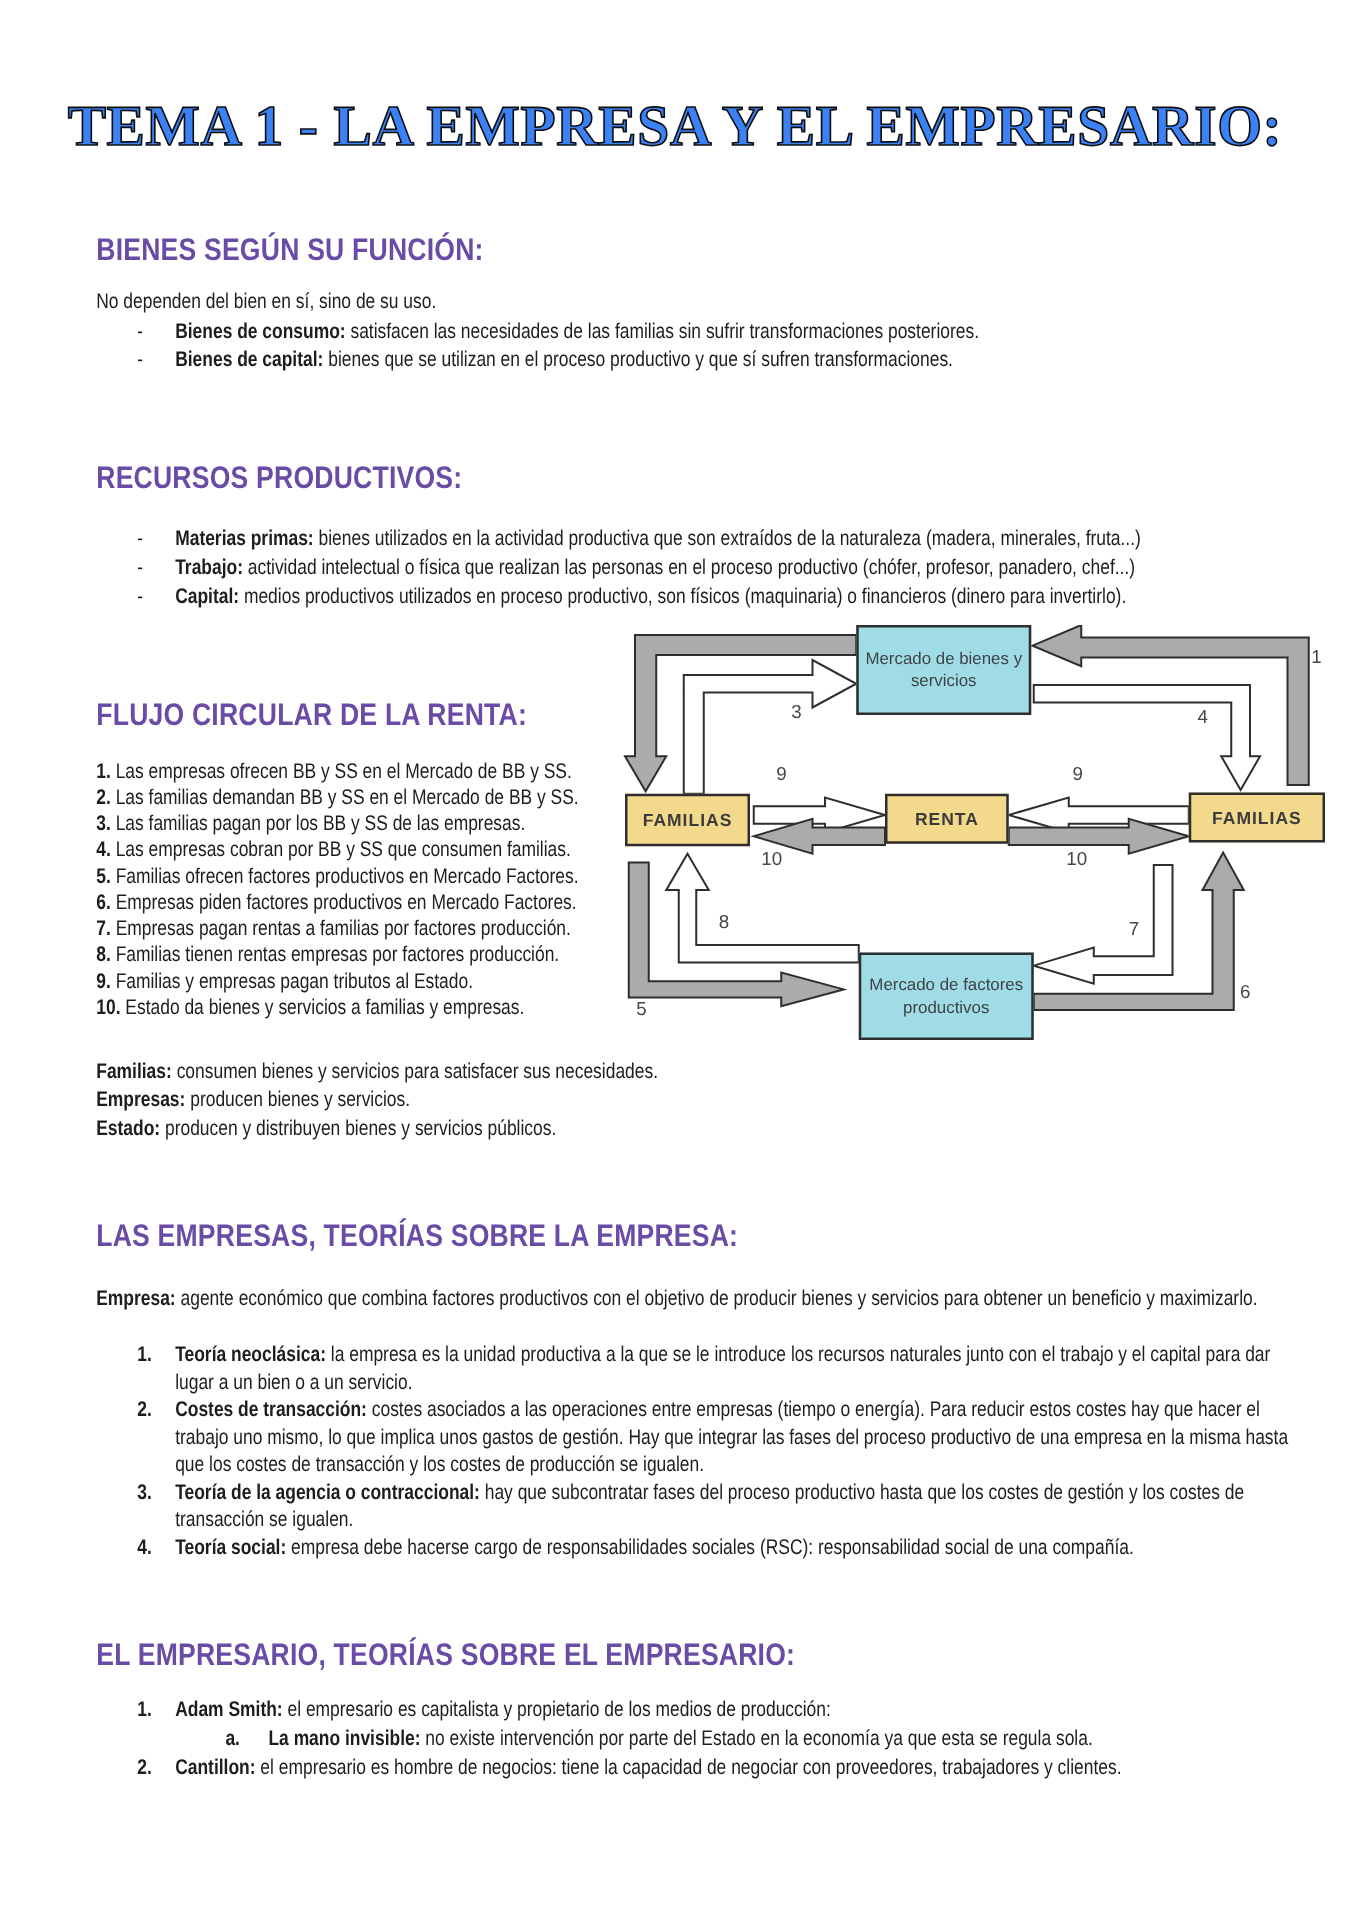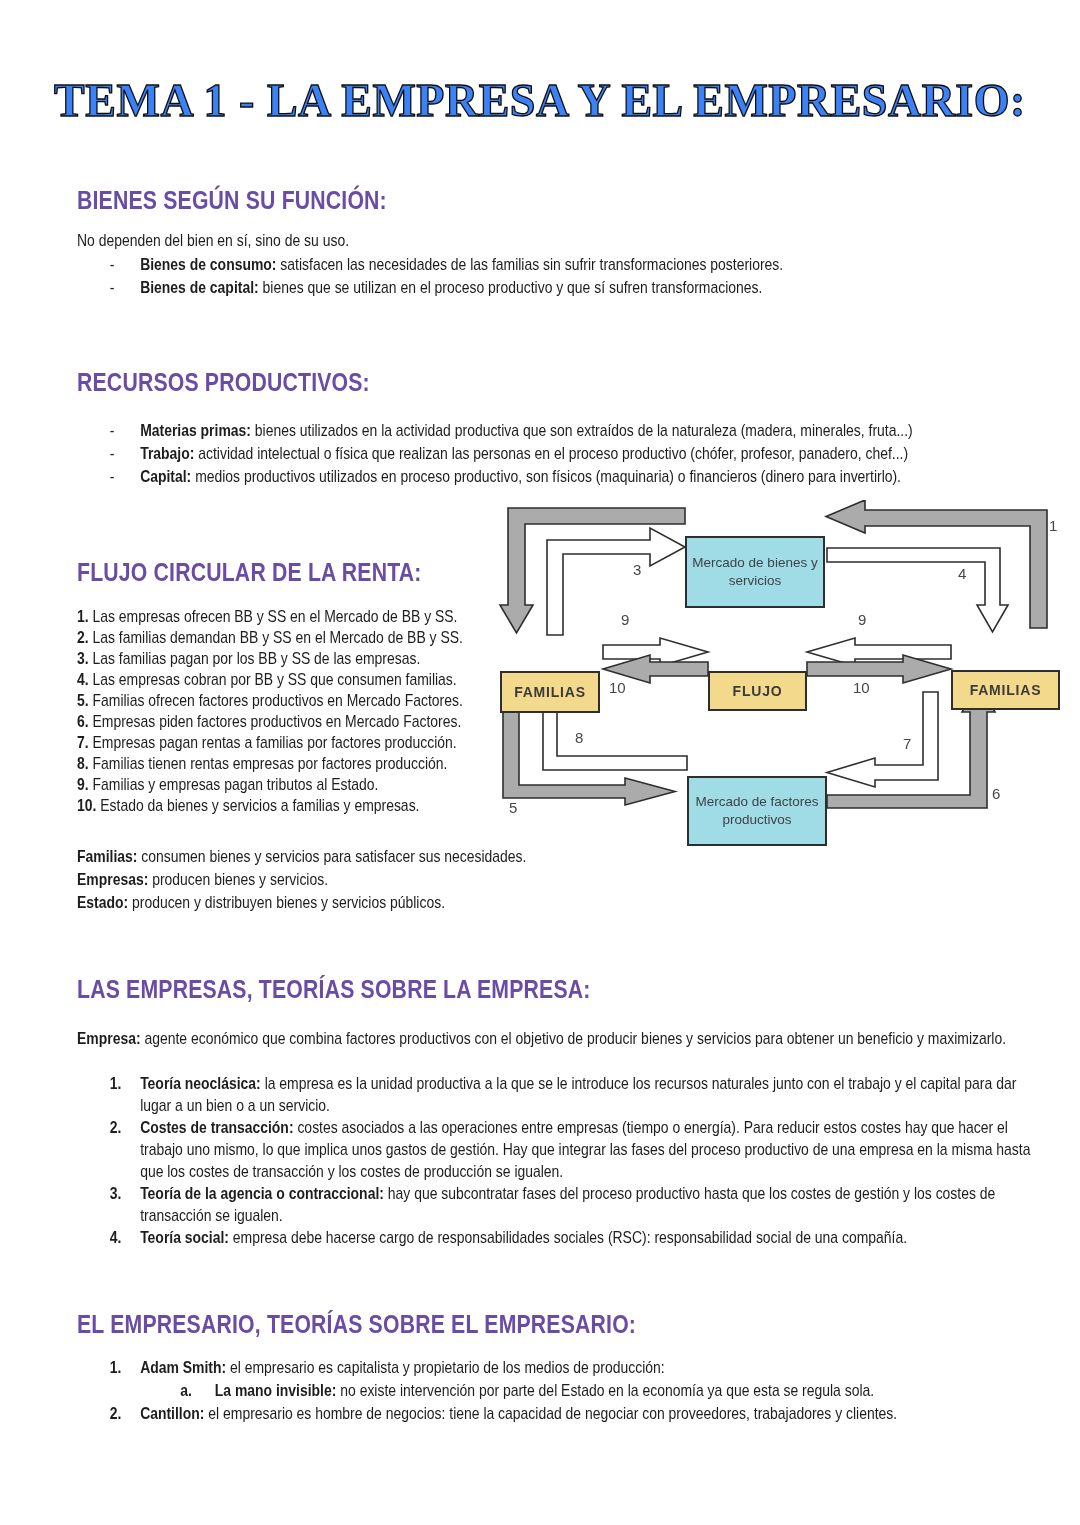--- a/index.html
+++ b/index.html
@@ -30,21 +30,21 @@
   .num-item .n{position:absolute;left:40px;top:0;font-weight:bold;}
   .num-item.sub{padding-left:168px;}
   .num-item.sub .n{left:126px;}
   b{font-weight:bold;}
   
   .diagram{position:absolute;left:495px;top:500px;width:580px;height:335px;}
   .diagram svg{position:absolute;left:0;top:0;}
   .dnode{
     position:absolute;display:flex;align-items:center;justify-content:center;
     text-align:center;border:2px solid #2e2e2e;box-sizing:border-box;
-    color:#3d4347;font-size:13.5px;line-height:1.3;padding:2px 4px;margin-top:36px;
+    color:#3d4347;font-size:13.5px;line-height:1.3;padding:2px 4px;
   }
   .dnode.market{background:#a0dce6;}
   .dnode.agent{background:#f3d98c;letter-spacing:0.8px;font-size:14px;color:#3b3b3b;font-weight:bold;}
   .dlabel{position:absolute;font-size:15px;color:#474747;line-height:16px;}
   .arrow-gray{fill:#ababab;stroke:#2e2e2e;stroke-width:1.6;stroke-linejoin:miter;}
   .arrow-white{fill:#ffffff;stroke:#2e2e2e;stroke-width:1.6;stroke-linejoin:miter;}
 </style>
 </head>
 <body>
 
@@ -124,23 +124,23 @@
 
       <polygon class="arrow-white" points="192,256 62,256 62,212 72,212 55,183 38,212 48,212 48,270 192,270"></polygon>
 
       <polygon class="arrow-white" points="428,192 443,192 443,280 380,280 380,287 332,272.5 380,258 380,265 428,265"></polygon>
 
       <polygon class="arrow-gray" points="332,295 475,295 475,212 467,212 483.5,182 500,212 492,212 492,308 332,308"></polygon>
     </svg>
 
     <div class="dnode market" style="left:190px;top:0;width:140px;height:72px">Mercado de bienes y servicios</div>
     <div class="dnode agent" style="left:5px;top:135px;width:100px;height:42px">FAMILIAS</div>
-    <div class="dnode agent" style="left:213px;top:135px;width:99px;height:40px">FLUJO</div>
+    <div class="dnode agent" style="left:213px;top:135px;width:99px;height:40px">RENTA</div>
     <div class="dnode agent" style="left:456px;top:134px;width:109px;height:40px">FAMILIAS</div>
-    <div class="dnode market" style="left:192px;top:240px;width:140px;height:70px">Mercado de factores productivos</div>
+    <div class="dnode market" style="left:192px;top:262px;width:140px;height:70px">Mercado de factores productivos</div>
 
     <span class="dlabel" style="left:554px;top:18px">1</span>
     <span class="dlabel" style="left:138px;top:62px">3</span>
     <span class="dlabel" style="left:463px;top:66px">4</span>
     <span class="dlabel" style="left:126px;top:112px">9</span>
     <span class="dlabel" style="left:363px;top:112px">9</span>
     <span class="dlabel" style="left:114px;top:180px">10</span>
     <span class="dlabel" style="left:358px;top:180px">10</span>
     <span class="dlabel" style="left:80px;top:230px">8</span>
     <span class="dlabel" style="left:408px;top:236px">7</span>

